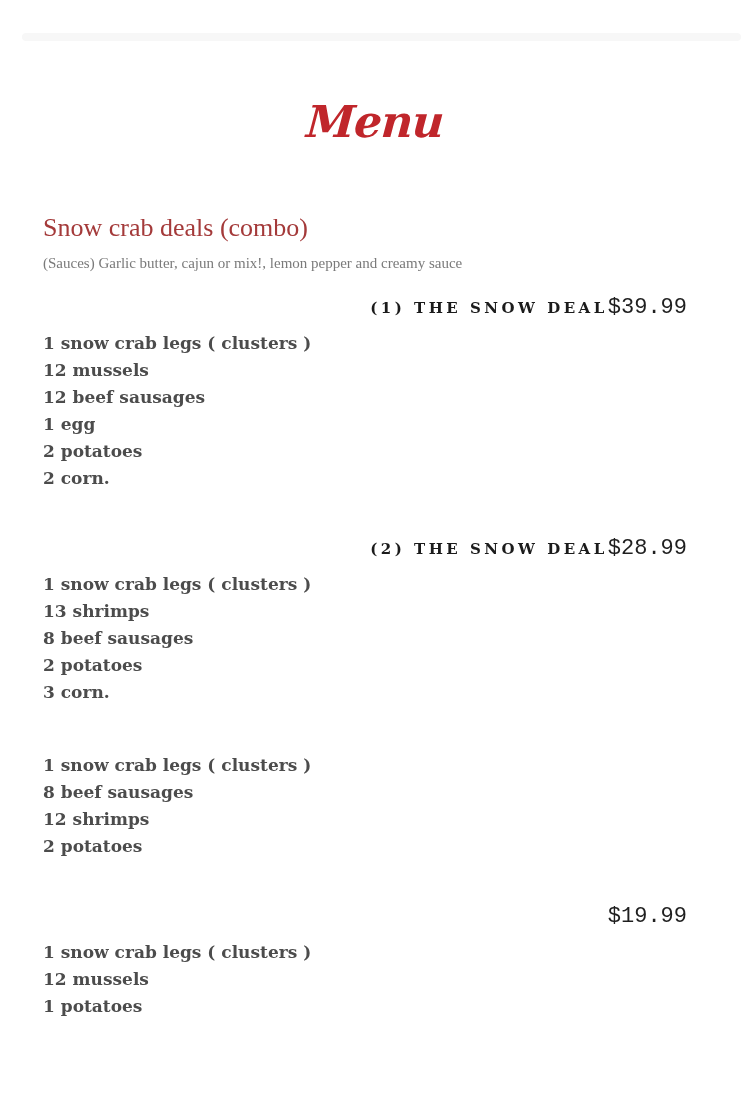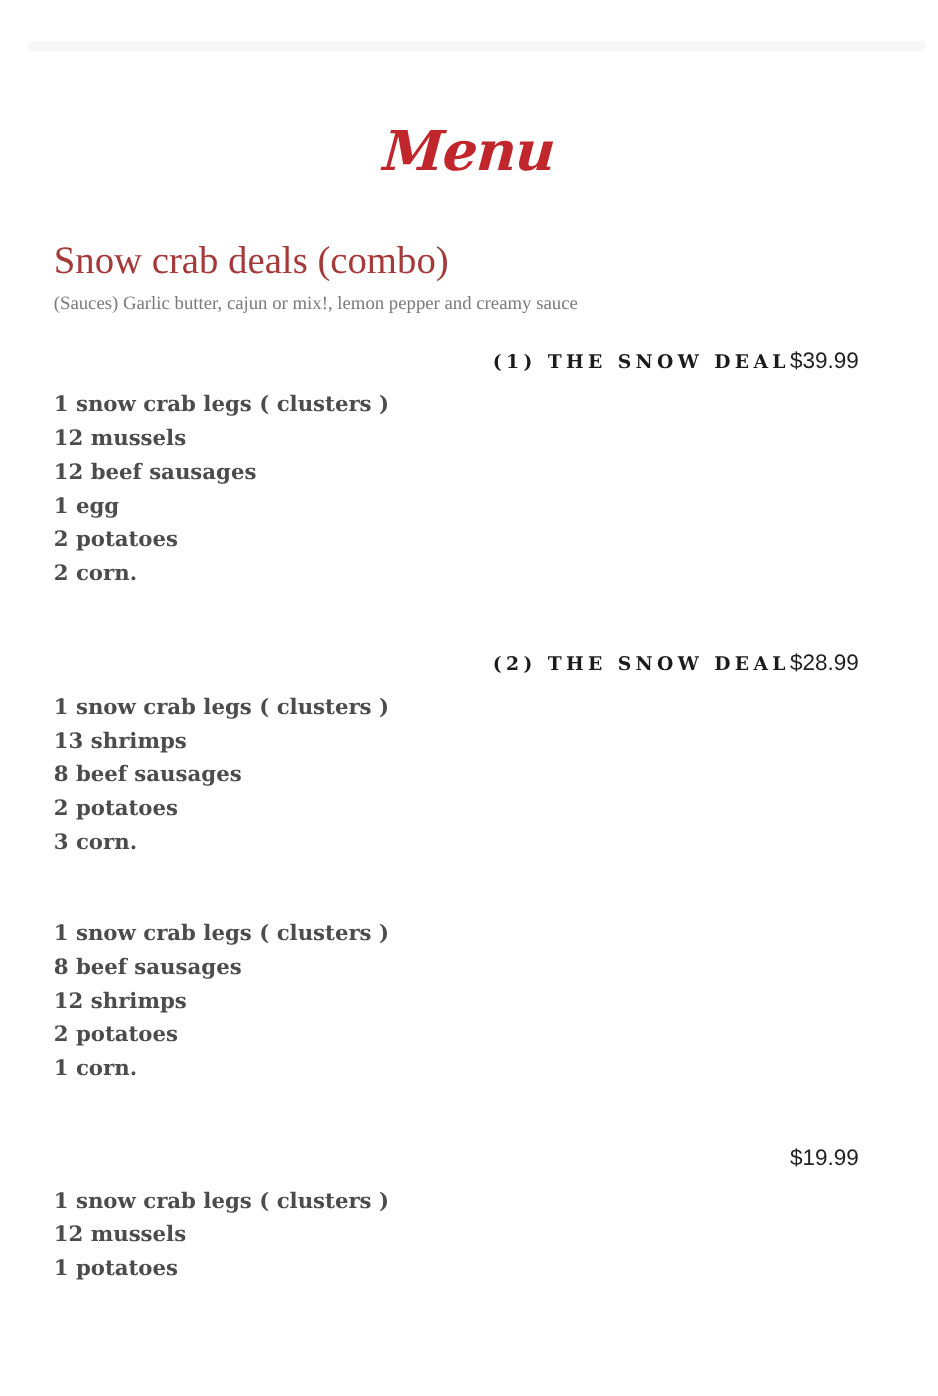--- a/index.html
+++ b/index.html
@@ -27,24 +27,24 @@
     font-size: 44px;
     line-height: 58px;
     letter-spacing: -1px;
     color: var(--script-red, #c0262b);
     transform: skewX(-4deg);
   }
   .content {
     padding: 0 63px 0 43px;
   }
   .section-title {
-    margin: 40px 0 0 0;
+    margin: 60px 0 0 0;
     font-family: "Liberation Serif", serif;
     font-weight: 400;
-    font-size: 31px;
+    font-size: 26px;
     line-height: 33px;
     color: var(--heading-red, #a43a3a);
   }
   .section-subtitle {
     margin: 11px 0 0 0;
     font-family: "Liberation Serif", serif;
     font-size: 15px;
     line-height: 16px;
     color: var(--subtitle-grey, #7a7a7a);
   }
@@ -58,23 +58,23 @@
   .item-name {
     margin: 0;
     font-family: "DejaVu Serif", serif;
     font-weight: 700;
     font-size: 15px;
     line-height: 22px;
     letter-spacing: 3.5px;
     color: var(--name-dark, #1b1b1b);
   }
   .item-price {
-    font-family: Liberation Sans, sans-serif;
+    font-family: Liberation Mono, monospace;
     font-weight: 400;
-    font-size: 18px;
+    font-size: 22px;
     line-height: 22px;
     color: var(--price-dark, #1f1f1f);
     white-space: nowrap;
   }
   .ingredients { margin: 11px 0 0 0; }
   .ing {
     font-family: "DejaVu Serif", serif;
     font-weight: 700;
     font-size: 17px;
     line-height: 27px;
@@ -123,21 +123,20 @@
         <div class="ing">3 corn.</div>
       </div>
     </section>
 
     <section class="menu-item">
       <div class="ingredients">
         <div class="ing">1 snow crab legs ( clusters )</div>
         <div class="ing">8 beef sausages</div>
         <div class="ing">12 shrimps</div>
         <div class="ing">2 potatoes</div>
-        <div class="ing">1 corn.</div>
       </div>
     </section>
 
     <section class="menu-item">
       <div class="item-header">
         <span class="item-price">$19.99</span>
       </div>
       <div class="ingredients">
         <div class="ing">1 snow crab legs ( clusters )</div>
         <div class="ing">12 mussels</div>

